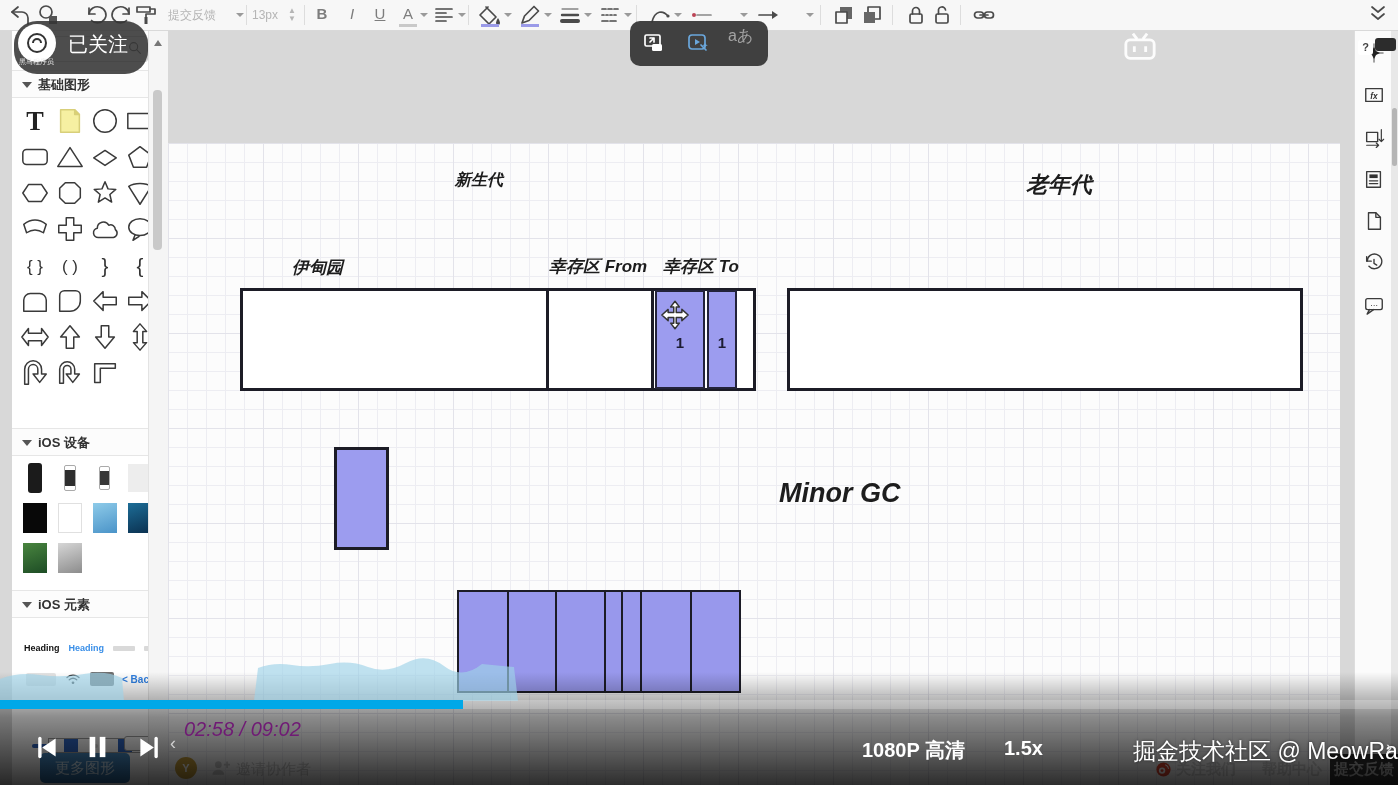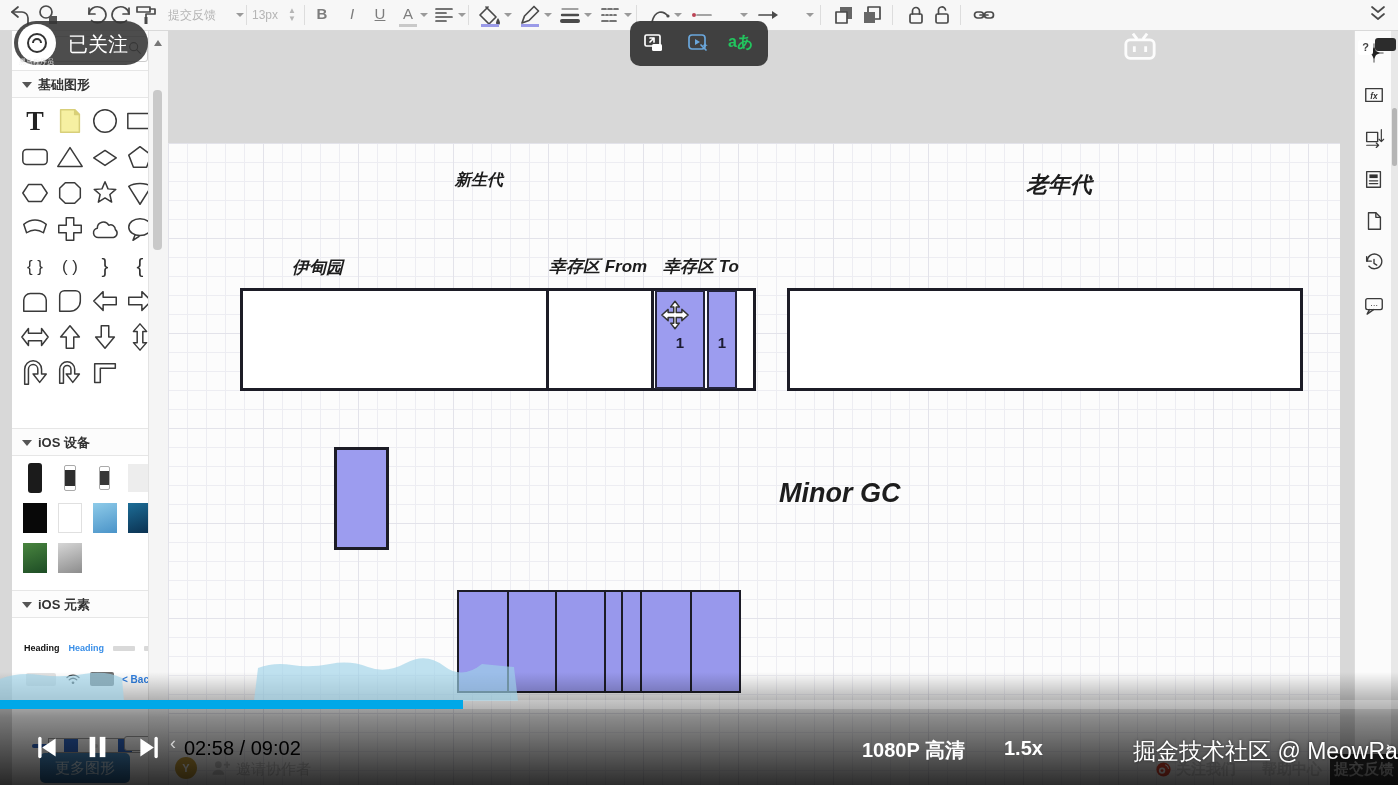--- a/index.html
+++ b/index.html
@@ -82,41 +82,41 @@
   
   .rpanel{position:absolute;left:1354px;top:30px;width:37px;height:755px;background:#fbfbfb;border-left:1px solid #ddd;z-index:2;}
   .rpanel .tbi{position:static;display:block;margin:12px auto 20px auto;width:22px;height:22px;}
   .rpanel .tbi svg{width:22px;height:22px;}
   .rscroll{position:absolute;left:1391px;top:30px;width:7px;height:755px;background:#e8e8e8;z-index:2;}
   .rscroll .thumb{position:absolute;left:1px;top:78px;width:5px;height:58px;background:#b5b5b5;border-radius:3px;}
   .qbadge{position:absolute;left:1358px;top:40px;width:15px;height:15px;background:#fff;border-radius:3px;
           font-size:11px;font-weight:bold;color:#444;text-align:center;line-height:15px;z-index:9;}
   .darkpill-mini{position:absolute;left:1375px;top:38px;width:21px;height:13px;background:#2c2c2c;border-radius:3px;z-index:9;}
   
-  .followchip{position:absolute;left:14px;top:21px;width:134px;height:44px;border-radius:23px;
+  .followchip{position:absolute;left:14px;top:21px;width:134px;height:53px;border-radius:23px;
               background:rgba(52,52,52,.88);z-index:9;}
   .followchip .avatar{position:absolute;left:4px;top:3px;width:38px;height:38px;border-radius:50%;background:#fff;
               display:flex;align-items:center;justify-content:center;}
   .followchip .avatar svg{width:24px;height:24px;fill:none;stroke:#333;stroke-width:2;}
   .followchip .flabel{position:absolute;left:54px;top:10px;font-size:20px;color:#fff;}
   .followchip .chname{position:absolute;left:5px;top:36px;font-size:7px;color:#eee;white-space:nowrap;}
   .vpill{position:absolute;left:630px;top:21px;width:138px;height:45px;border-radius:10px;background:rgba(56,56,56,.95);z-index:9;}
   .vpill .tbi{top:10px;}
-  .vpill .aicon{position:absolute;left:98px;top:11px;color:#22c55e;font-size:16px;font-weight:bold;}
+  .vpill .aicon{position:absolute;left:98px;top:5px;color:#a3a3a3;font-size:16px;font-weight:normal;}
   .topwm{position:absolute;left:1103px;top:30px;z-index:9;display:flex;align-items:center;
          color:rgba(255,255,255,.92);font-size:27px;font-weight:bold;text-shadow:0 0 2px rgba(120,120,120,.6);}
   .topwm svg{width:58px;height:34px;margin-left:8px;fill:none;stroke:rgba(255,255,255,.92);stroke-width:2;}
   .grad{position:absolute;left:0;top:672px;width:1398px;height:113px;z-index:5;pointer-events:none;
         background:linear-gradient(to bottom,rgba(0,0,0,0) 0%,rgba(0,0,0,.45) 40%,rgba(0,0,0,.82) 100%);}
   .heat{position:absolute;left:0;top:655px;width:1398px;height:46px;z-index:6;}
   .ptrack{position:absolute;left:0;top:700px;width:1398px;height:9px;background:rgba(255,255,255,.22);z-index:6;}
   .pbar{position:absolute;left:0;top:700px;height:9px;background:#00a8e8;z-index:7;}
   .ctrl{position:absolute;z-index:8;}
   .ctrl svg{fill:none;stroke-width:0;}
-  .timetxt{position:absolute;left:184px;top:737px;font-size:20px;color:#000000;z-index:8;}
+  .timetxt{position:absolute;left:184px;top:718px;font-size:20px;color:#701a75;z-index:8;font-style:italic;}
   .chevl{position:absolute;left:170px;top:733px;font-size:18px;color:#cfcfcf;z-index:8;}
   .chevr{position:absolute;left:1386px;top:737px;font-size:18px;color:#dcdcdc;z-index:8;}
   .qual{position:absolute;left:862px;top:737px;font-size:20px;font-weight:bold;color:#fff;z-index:8;}
   .speed{position:absolute;left:1004px;top:737px;font-size:20px;font-weight:bold;color:#fff;z-index:8;}
   .botwm{position:absolute;left:1133px;top:736px;font-size:23px;color:#fff;z-index:8;
          text-shadow:0 0 3px rgba(0,0,0,.6);white-space:nowrap;}
   .inv-avatar{position:absolute;left:175px;top:757px;width:22px;height:22px;border-radius:50%;background:#c9a03a;
          color:#fff;font-size:11px;font-weight:bold;text-align:center;line-height:22px;z-index:4;}
   .inv-icon{position:absolute;left:210px;top:758px;width:20px;height:20px;z-index:4;}
   .inv-txt{position:absolute;left:236px;top:760px;font-size:15px;color:#c9c9c9;z-index:4;}

